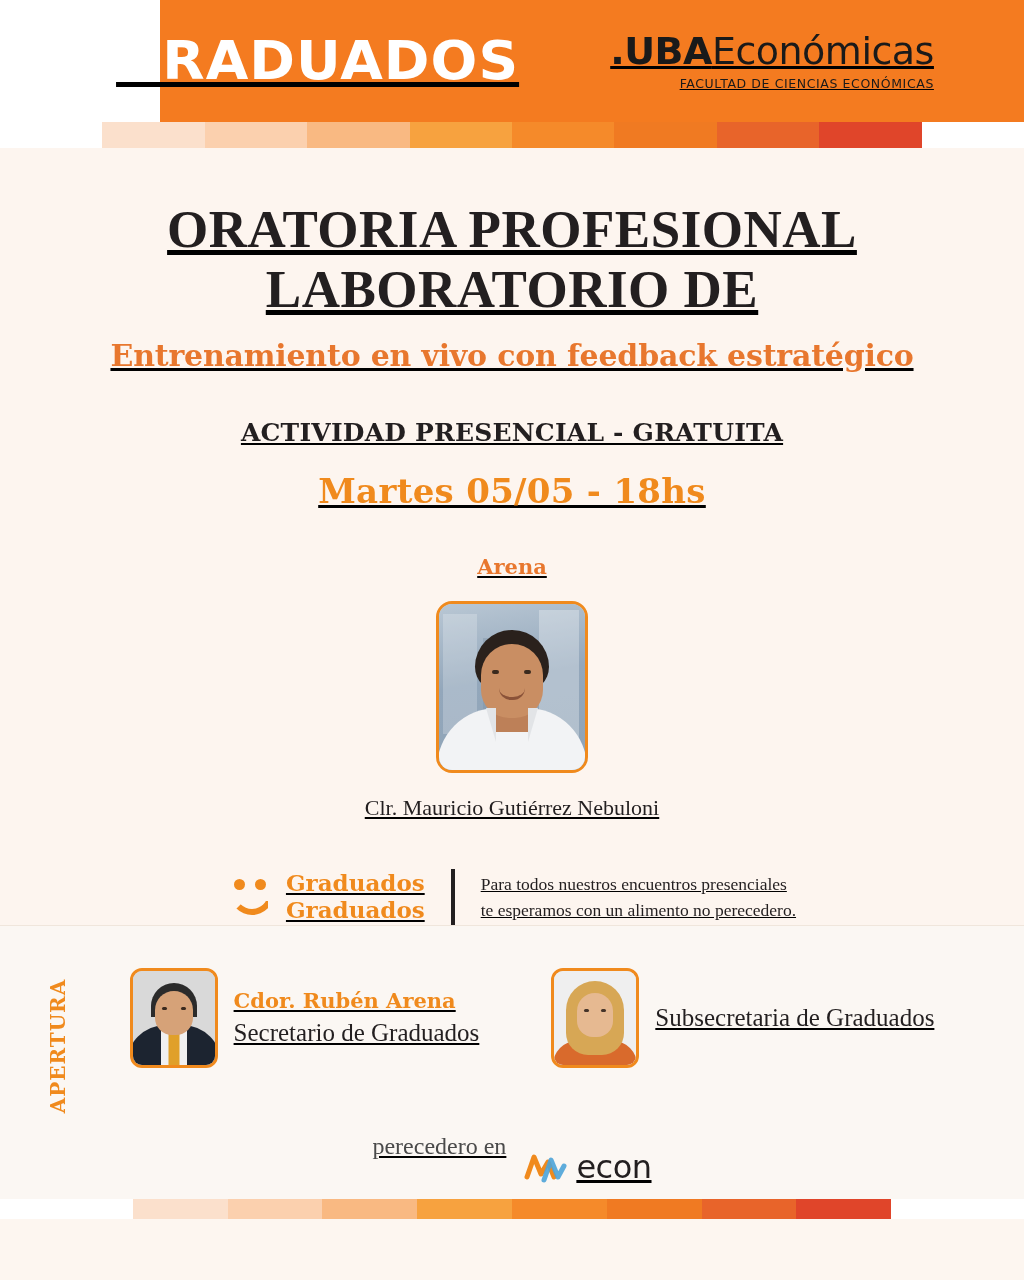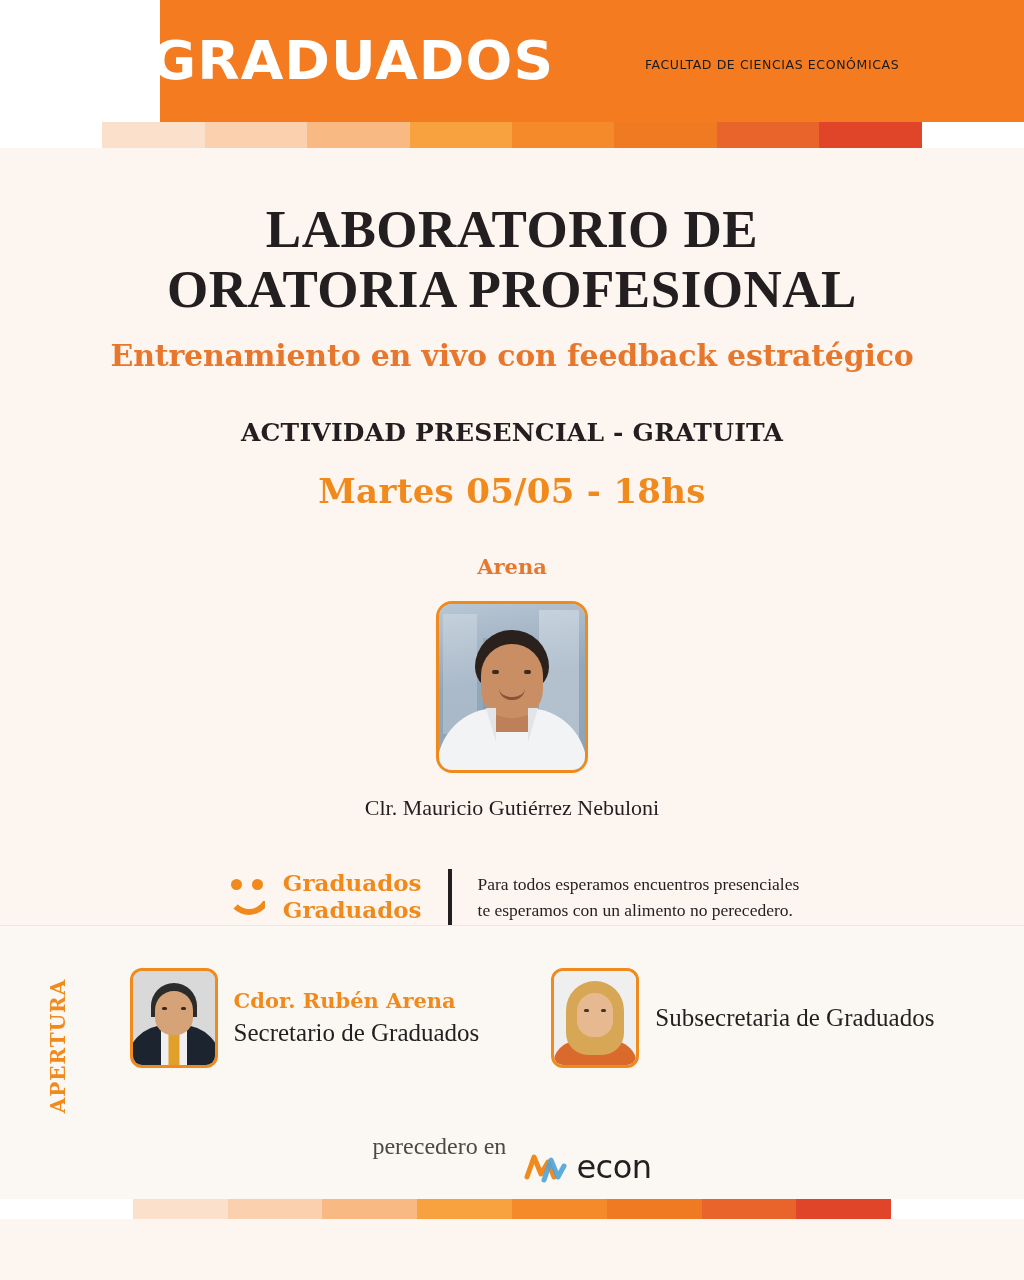--- a/index.html
+++ b/index.html
@@ -10,20 +10,21 @@
     font-family: "Liberation Sans", sans-serif;
     overflow: hidden;
   }
   .flyer {
     position: relative;
     width: 1024px;
     height: 1060px;
     background: #5eead4;
     display: flex;
     flex-direction: column;
+    text-decoration: underline;
   }
 
   
   .header {
     position: relative;
     height: 122px;
     background: #f47b20;
     display: flex;
     align-items: center;
     justify-content: center;
@@ -347,42 +348,45 @@
 </head>
 <body>
 
 <div class="flyer">
 
   <div class="header">
     <div class="header-left-block"></div>
     <div class="header-inner">
       <div class="graduados-logo">GRADUADOS</div>
       <div class="uba-logo">
+        <div class="uba-line1">
+          <span class="bold">.UBA</span><span class="light">Económicas</span>
+        </div>
         <div class="uba-line2">FACULTAD DE CIENCIAS ECONÓMICAS</div>
       </div>
     </div>
   </div>
 
   <div class="stripes">
     <div style="background:#ffffff"></div>
     <div style="background:#fbe0cc"></div>
     <div style="background:#fbd0ae"></div>
     <div style="background:#f9b982"></div>
     <div style="background:#f7a23f"></div>
     <div style="background:#f58a2a"></div>
     <div style="background:#f07a22"></div>
     <div style="background:#e8642a"></div>
     <div style="background:#e0452a"></div>
     <div style="background:#ffffff"></div>
   </div>
 
   <div class="body-main">
     <div class="title">
+      <div>ORATORIA PROFESIONAL</div>
       <div>LABORATORIO DE</div>
-      <div>ORATORIA PROFESIONAL</div>
     </div>
     <div class="subtitle">Entrenamiento en vivo con feedback estratégico</div>
     <div class="modality">ACTIVIDAD PRESENCIAL - GRATUITA</div>
     <div class="datetime">Martes 05/05 - 18hs</div>
     <div class="expone">Arena</div>
 
     <div class="speaker-photo-wrap">
       <div class="ph-sky"></div>
       <div class="ph-bldg ph-b1"></div>
       <div class="ph-bldg ph-b2"></div>
@@ -408,21 +412,21 @@
           <div class="sol-dot r"></div>
           <div class="sol-arc"></div>
         </div>
         <div class="sol-text">
           <div>Graduados</div>
           <div>Graduados</div>
         </div>
       </div>
       <div class="sol-divider"></div>
       <div class="sol-note">
-        <div>Para todos esperamos encuentros presenciales</div>
+        <div>Para todos nuestros encuentros presenciales</div>
         <div>te esperamos  con un alimento no perecedero.</div>
       </div>
     </div>
   </div>
 
   <div class="footer">
     <div class="apertura">APERTURA</div>
 
     <div class="hosts">
       <div class="host">

